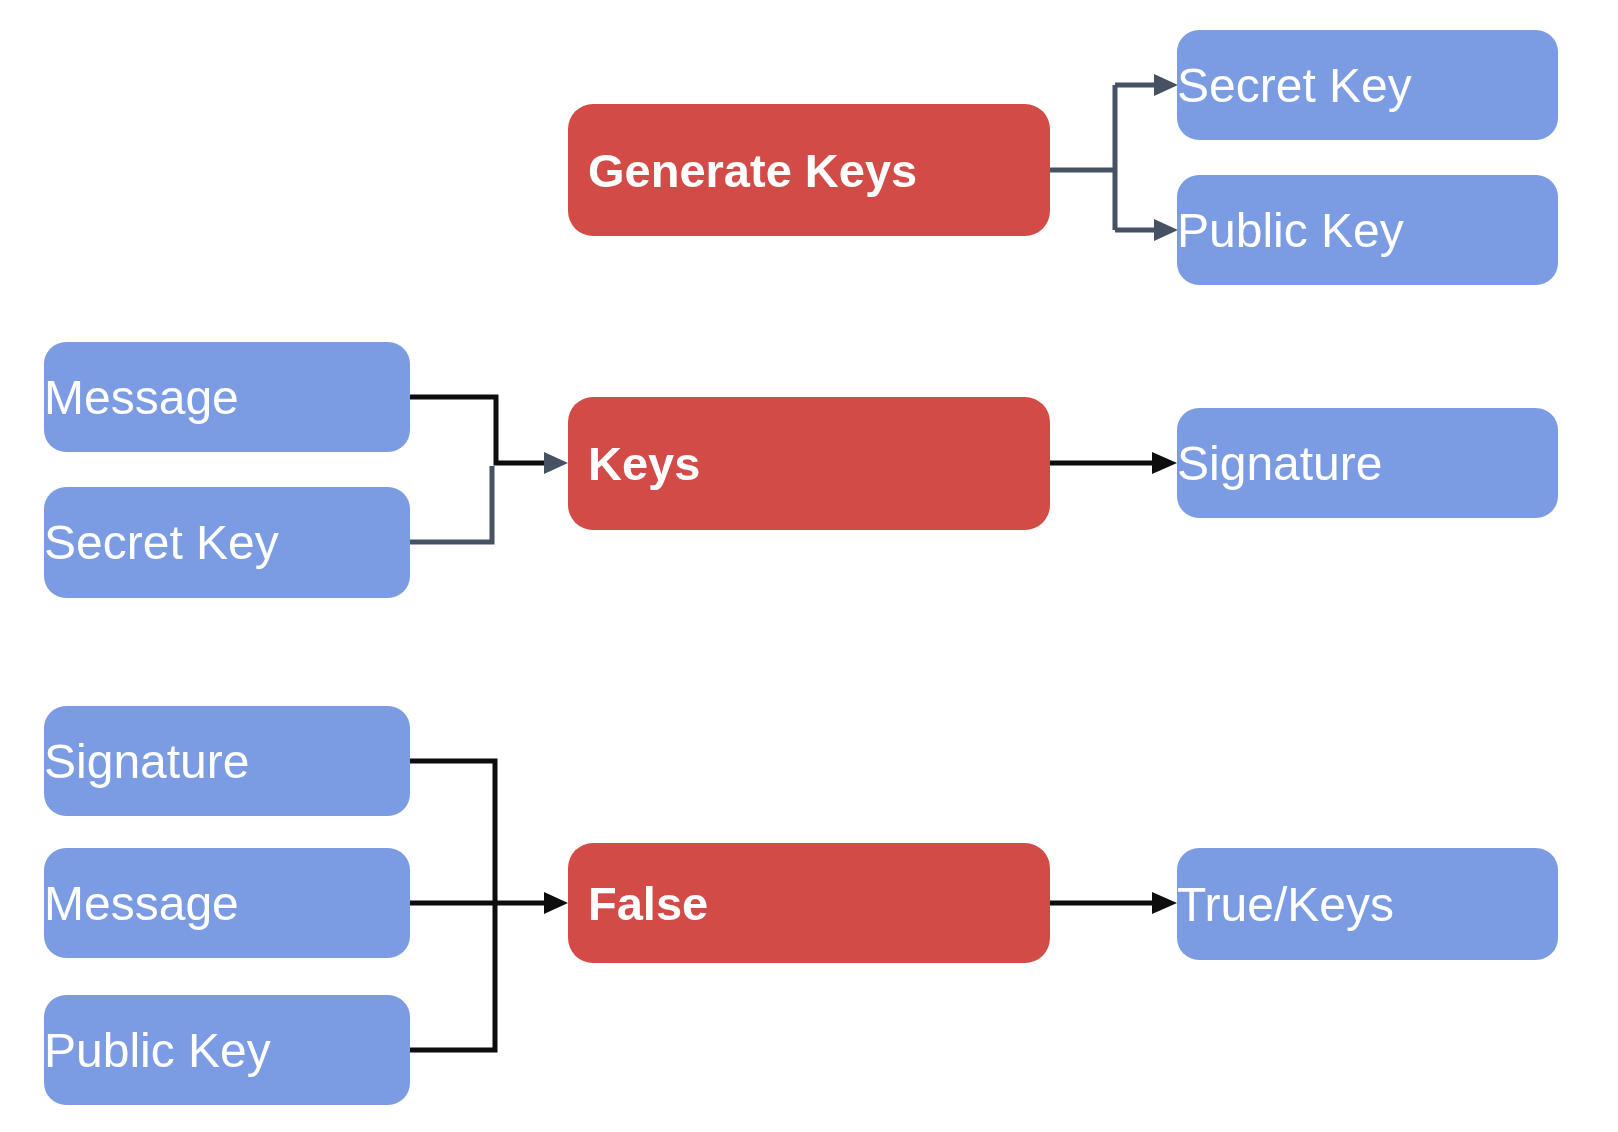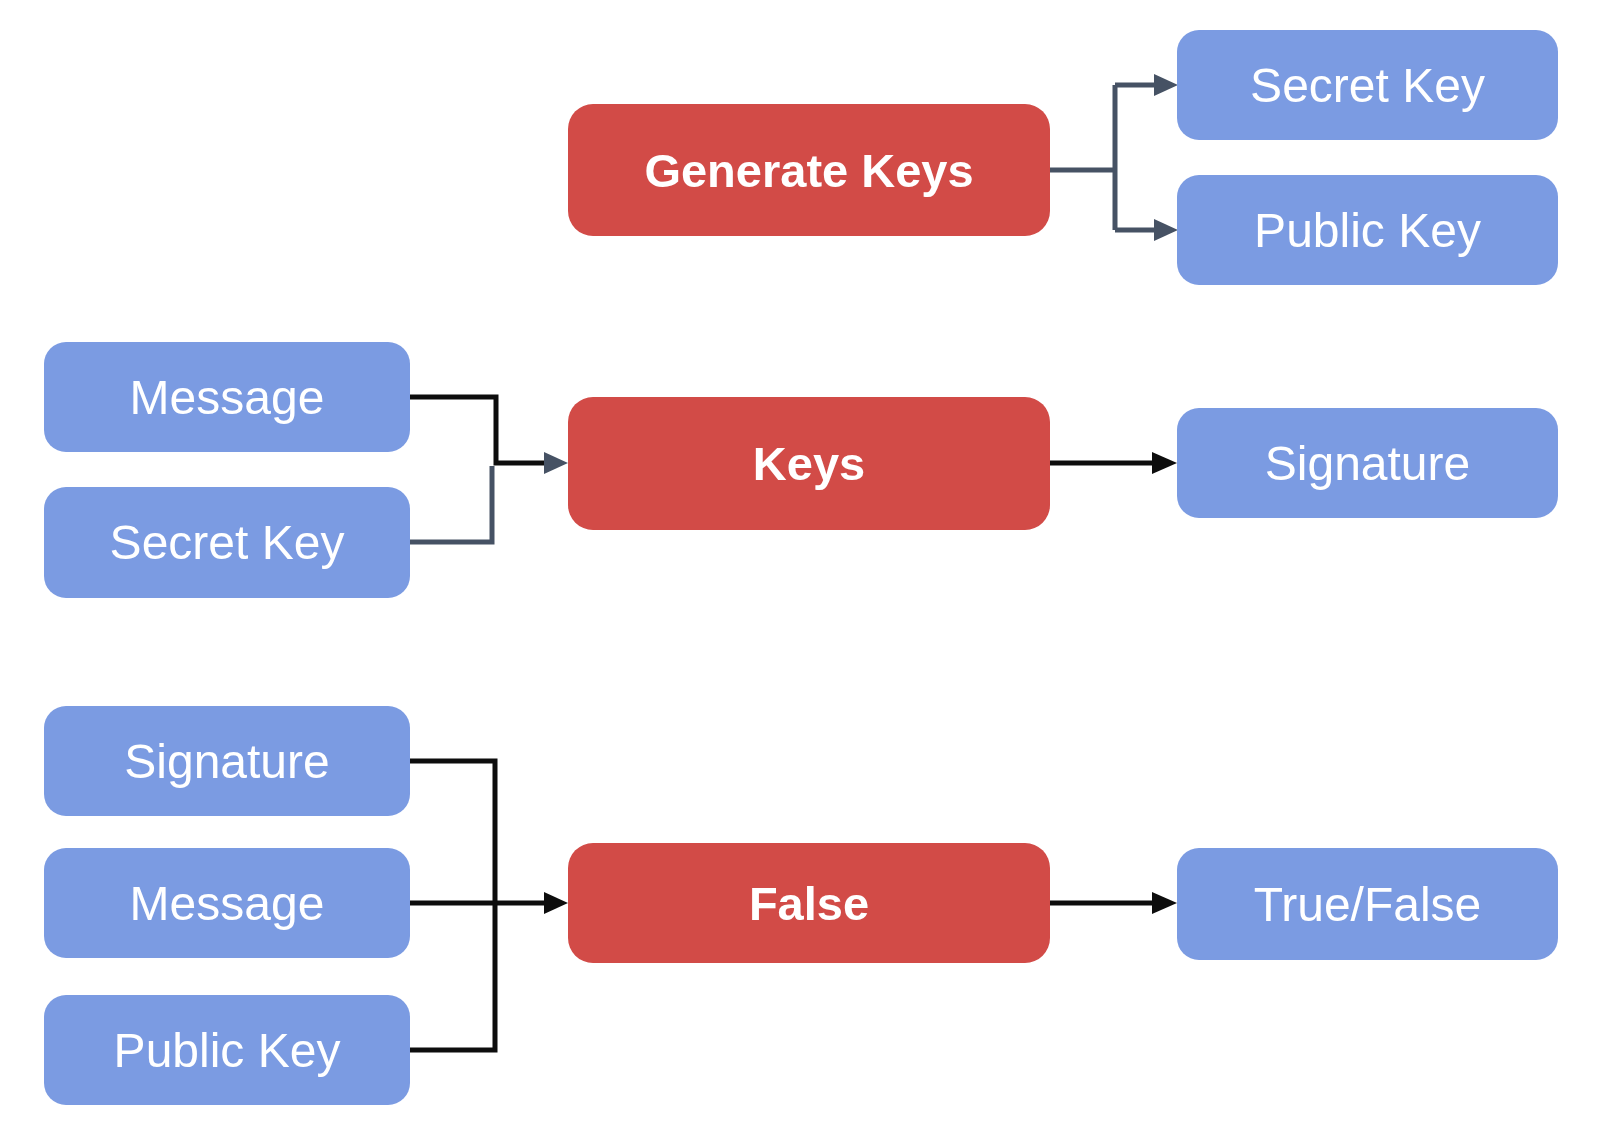--- a/index.html
+++ b/index.html
@@ -19,36 +19,37 @@
     font-family:"Liberation Sans", sans-serif;
   }
   #edges{position:absolute;left:0;top:0;width:1618px;height:1132px;}
   .edge{fill:none;stroke-width:5px;}
   .edge.slate{stroke:var(--connector-slate);}
   .edge.black{stroke:var(--connector-black);}
   .head.slate{fill:var(--connector-slate);stroke:none;}
   .head.black{fill:var(--connector-black);stroke:none;}
   .node{
     position:absolute;
-    display:flex;align-items:center;justify-content:center;
+    display:flex;align-items:center;
     color:var(--label-color);
     text-align:center;
     box-sizing:border-box;
   }
   .node.data{
     background:var(--data-fill);
     border-radius:22px;
     font-size:48px;
     font-weight:400;
   }
   .node.process{
     background:var(--process-fill);
     border-radius:25px;
     font-size:47px;
     font-weight:700;
+    padding-left:20px;
   }
   
   .n-generate{left:568px;top:104px;width:482px;height:132px;}
   .n-secret-out{left:1177px;top:30px;width:381px;height:110px;}
   .n-public-out{left:1177px;top:175px;width:381px;height:110px;}
   .n-message-sign{left:44px;top:342px;width:366px;height:110px;}
   .n-secret-sign{left:44px;top:487px;width:366px;height:111px;}
   .n-sign{left:568px;top:397px;width:482px;height:133px;}
   .n-signature-out{left:1177px;top:408px;width:381px;height:110px;}
   .n-signature-verify{left:44px;top:706px;width:366px;height:110px;}
@@ -114,16 +115,16 @@
   <div class="node data n-message-verify">
     <span>Message</span>
   </div>
   <div class="node data n-public-verify">
     <span>Public Key</span>
   </div>
   <div class="node process n-verify">
     <span>False</span>
   </div>
   <div class="node data n-truefalse">
-    <span>True/False</span>
+    <span>True/Keys</span>
   </div>
 
 </div>
 
 </body></html>

